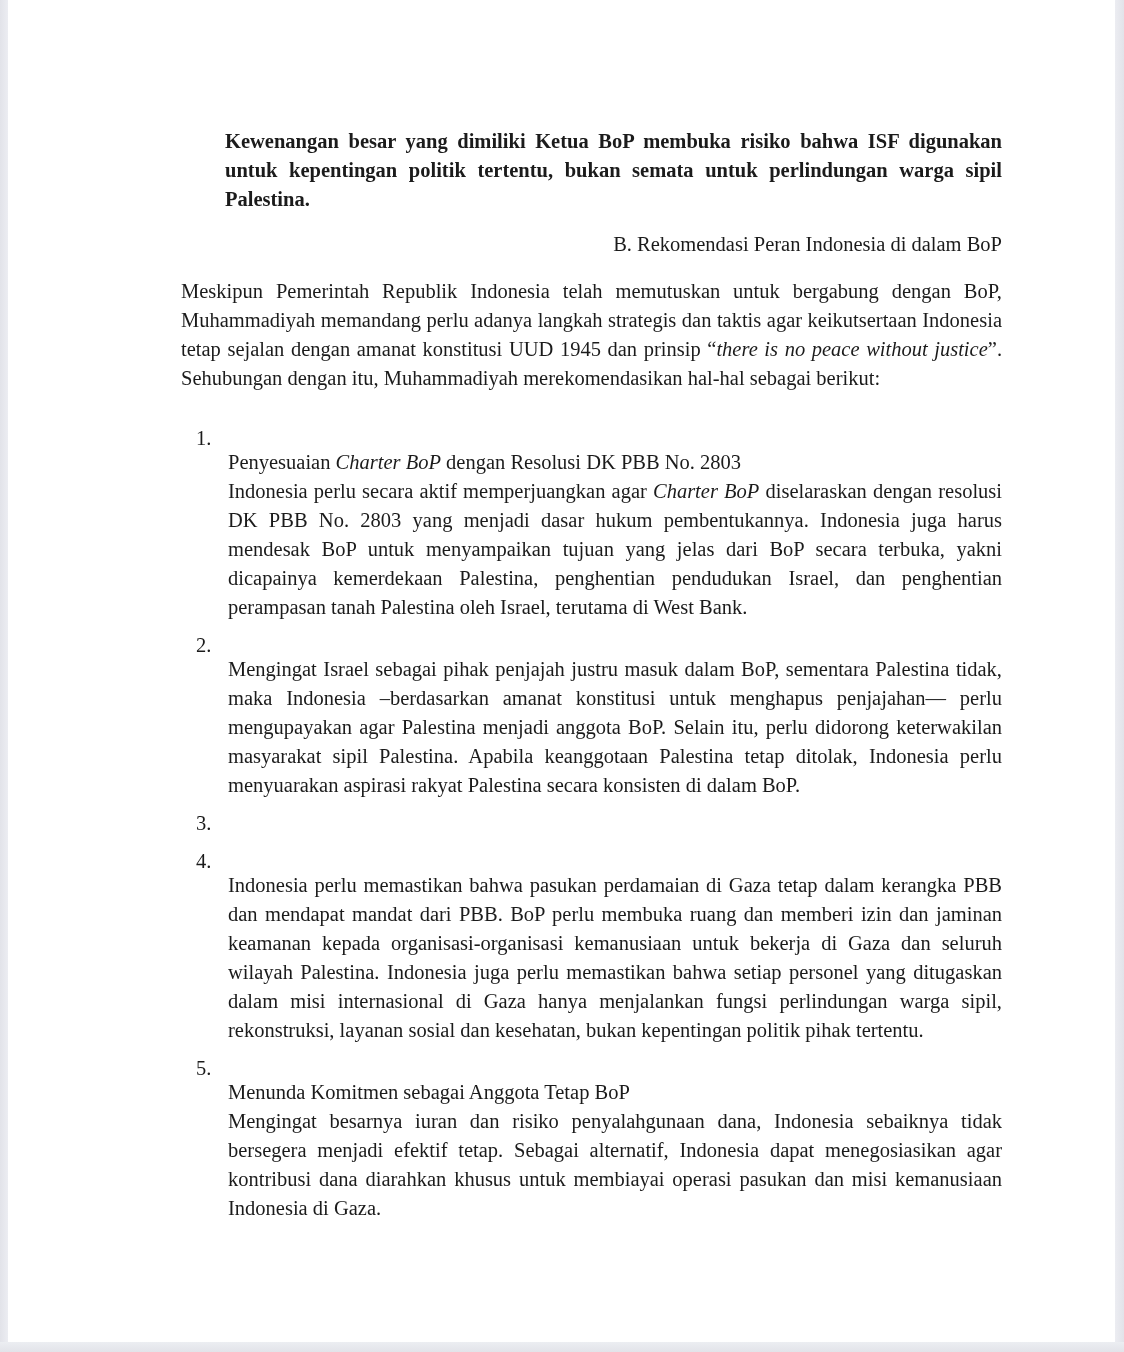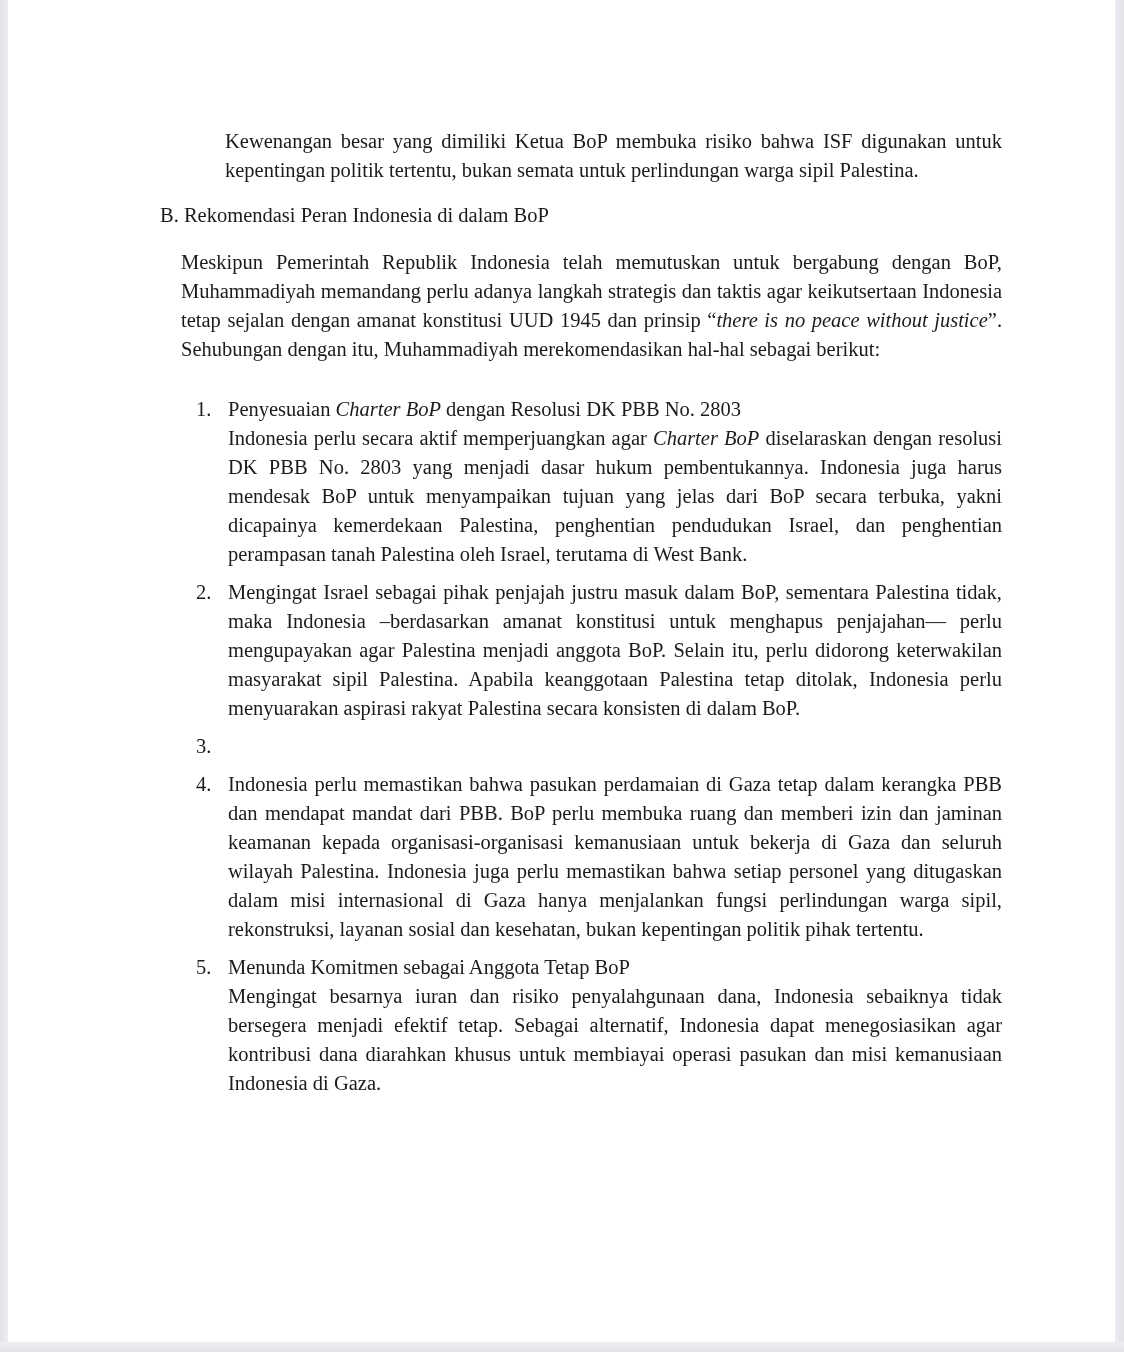--- a/index.html
+++ b/index.html
@@ -31,45 +31,48 @@
     position: absolute;
     left: 160px;
     top: 127px;
     width: 842px;
     font-size: 20.5px;
     line-height: 29px;
   }
   .lead-paragraph {
     margin: 0 0 0 65px;
     text-align: justify;
+    font-weight: bold;
   }
   .section-heading {
     margin: 16px 0 0 0;
     font-size: 20.5px;
     font-weight: normal;
+    text-align: right;
   }
   .intro-paragraph {
     margin: 18px 0 0 21px;
     text-align: justify;
   }
   .recommendation-list {
     margin-top: 31px;
   }
   .list-item {
     display: flex;
     margin-bottom: 9px;
   }
   .item-number {
     flex: 0 0 32px;
     width: 32px;
     margin-left: 36px;
   }
   .item-content {
     flex: 1;
     min-width: 0;
+    margin-top: 24px;
   }
   .item-title {
     text-align: left;
   }
   .item-body {
     text-align: justify;
   }
   .italic { font-style: italic; }
 </style>
 </head>

